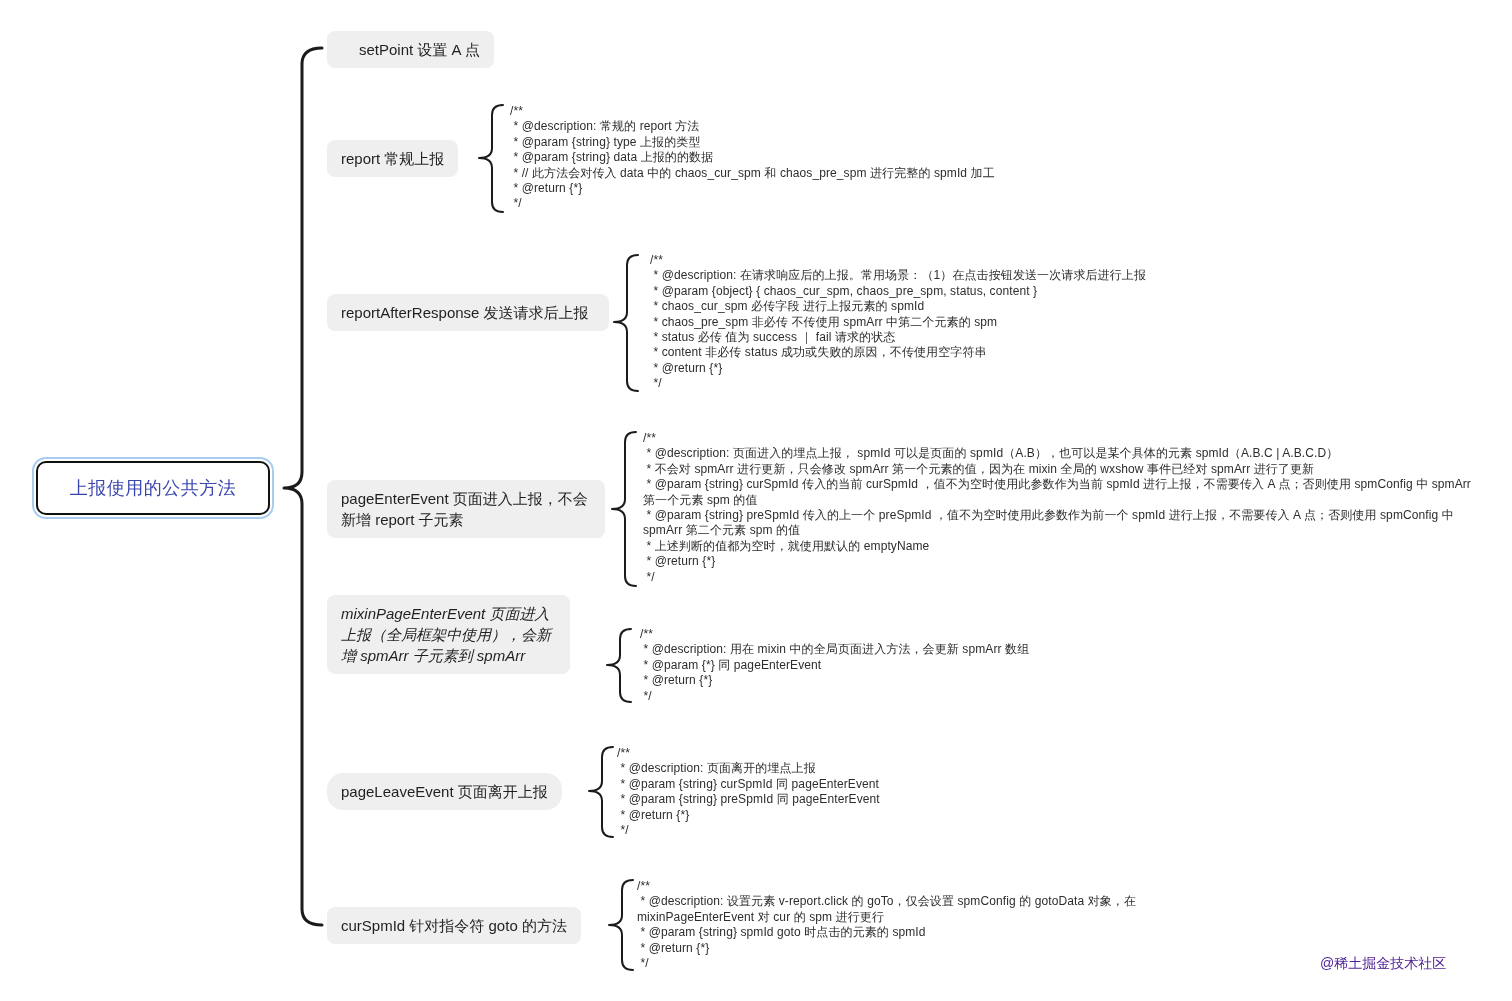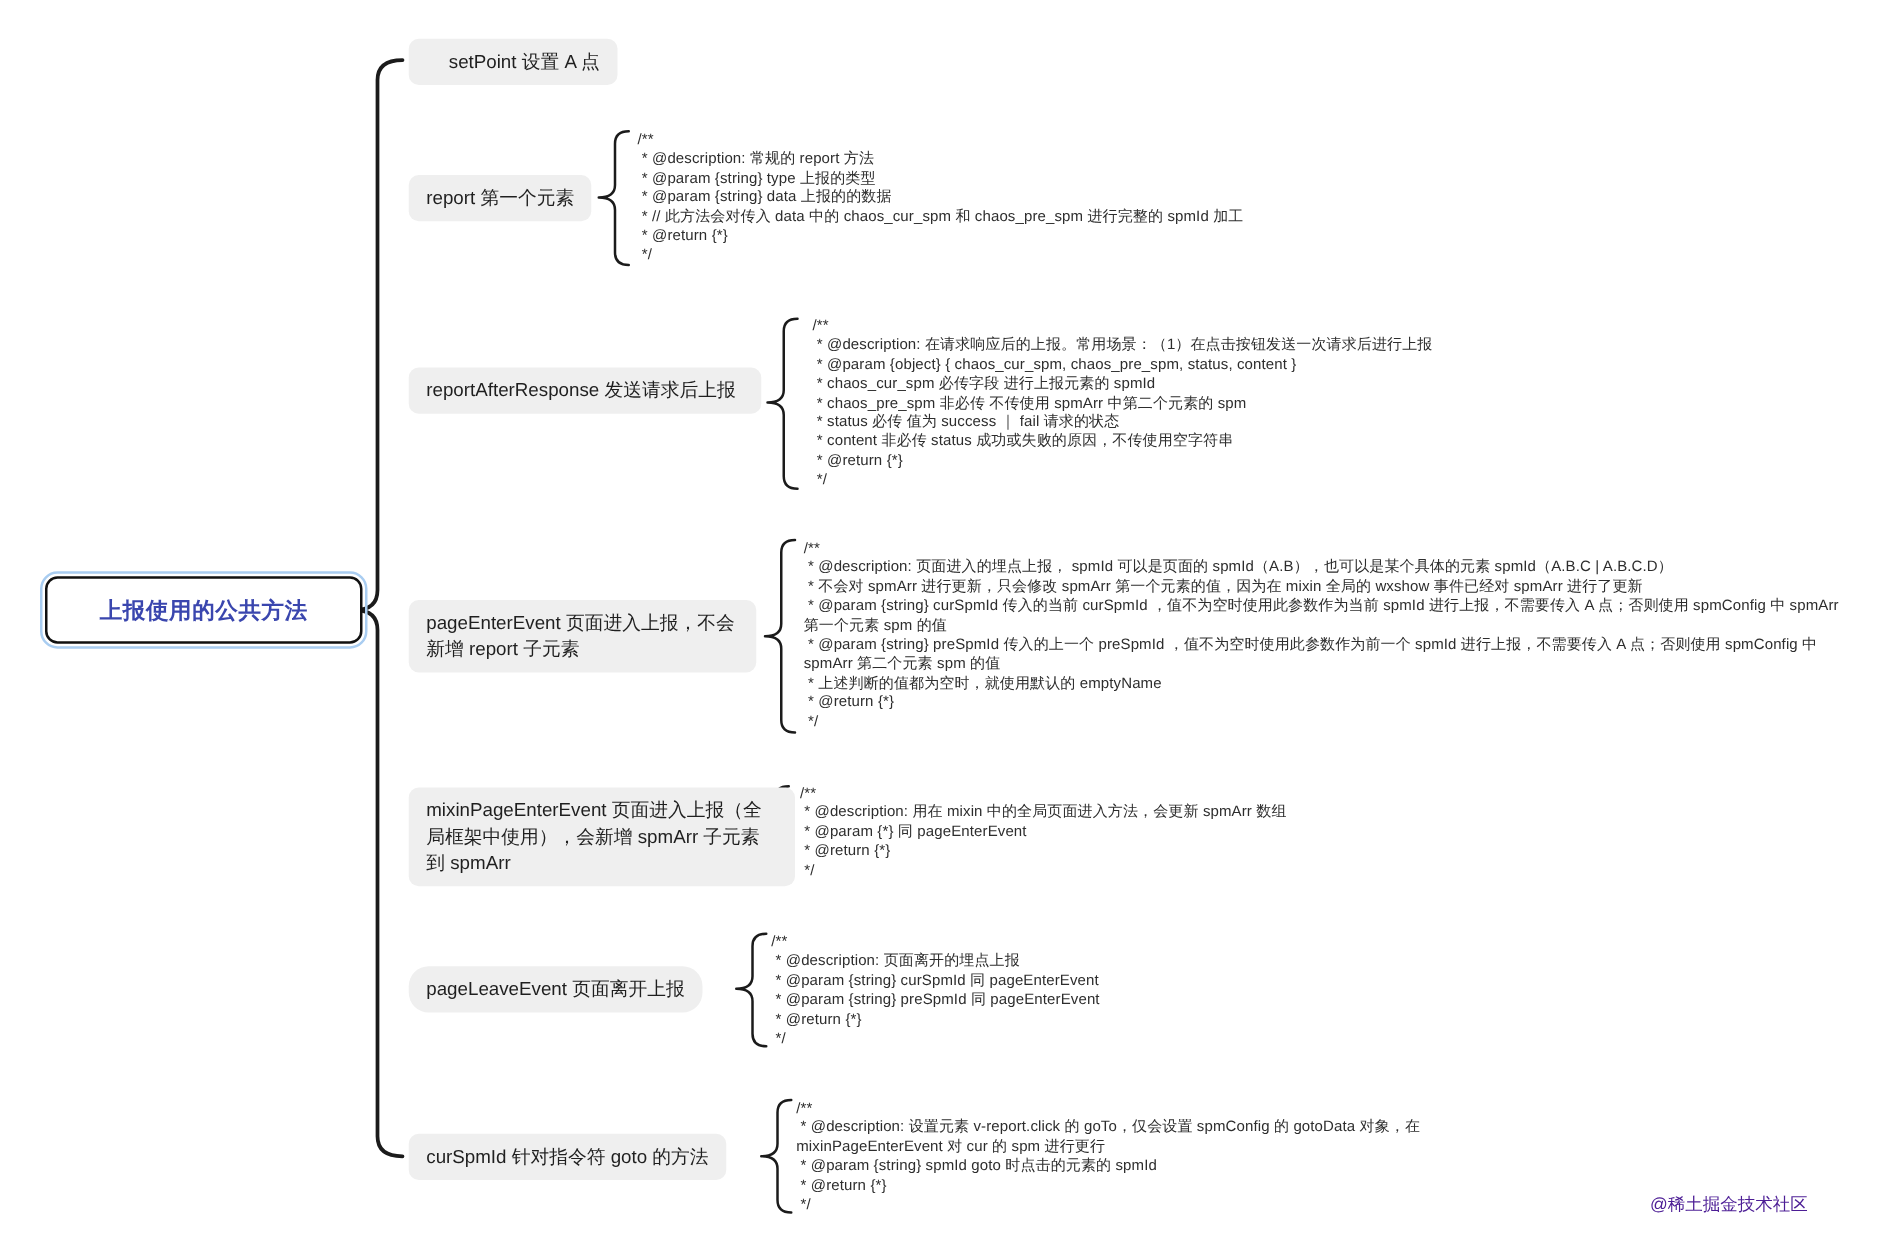--- a/index.html
+++ b/index.html
@@ -26,32 +26,32 @@
     stroke-linecap: round;
     stroke-linejoin: round;
   }
   .main-brace { stroke-width: 3; }
   .sub-brace  { stroke-width: 2; }
 
   .root-node {
     position: absolute;
     z-index: 3;
     left: 36px; top: 461px;
-    width: 254px; height: 54px;
+    width: 234px; height: 54px;
     background: #ffffff;
     border: 2.5px solid #111111;
     border-radius: 10px;
     outline: 2px solid #a9cdf1;
     outline-offset: 2px;
     display: flex;
     align-items: center;
     justify-content: center;
     color: #3a46ae;
     font-size: 18px;
-    font-weight: 700;
+    font-weight: 400;
     letter-spacing: 0.5px;
     cursor: pointer;
   }
 
   .topic {
     position: absolute;
     z-index: 2;
     background: #efefef;
     border-radius: 8px;
     color: #1f1f1f;
@@ -96,32 +96,32 @@
 
   <div class="root-node">
     <span>上报使用的公共方法</span>
   </div>
 
   <div class="topic" style="left:327px; top:31px;padding-left:32px;">
     <span>setPoint 设置 A 点</span>
   </div>
 
   <div class="topic" style="left:327px; top:140px;">
-    <span>report 第一个元素</span>
+    <span>report 常规上报</span>
   </div>
 
   <div class="topic" style="left:327px; top:294px; width:282px;">
     <span>reportAfterResponse 发送请求后上报</span>
   </div>
 
   <div class="topic" style="left:327px; top:480px; width:278px;">
     <span>pageEnterEvent 页面进入上报，不会新增 report 子元素</span>
   </div>
 
-  <div class="topic" style="left:327px; top:630px; width:309px;">
+  <div class="topic" style="left:327px; top:595px; width:243px;font-style:italic;">
     <span>mixinPageEnterEvent 页面进入上报（全局框架中使用），会新增 spmArr 子元素到 spmArr</span>
   </div>
 
   <div class="topic" style="left:327px; top:773px;border-radius:16px;">
     <span>pageLeaveEvent 页面离开上报</span>
   </div>
 
   <div class="topic" style="left:327px; top:907px;">
     <span>curSpmId 针对指令符 goto 的方法</span>
   </div>

